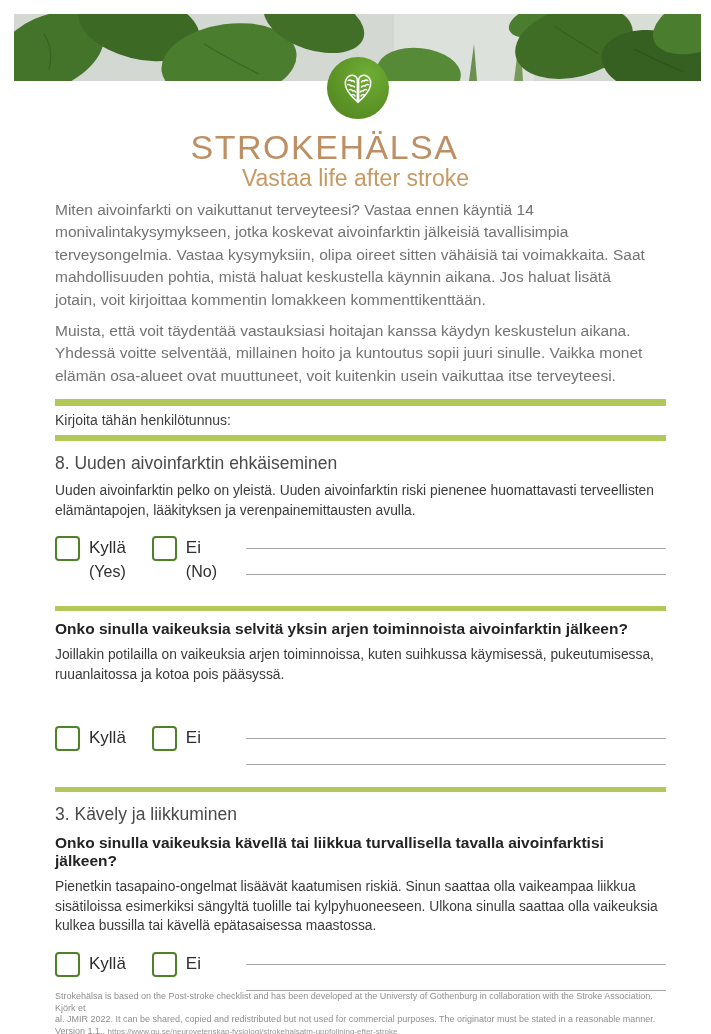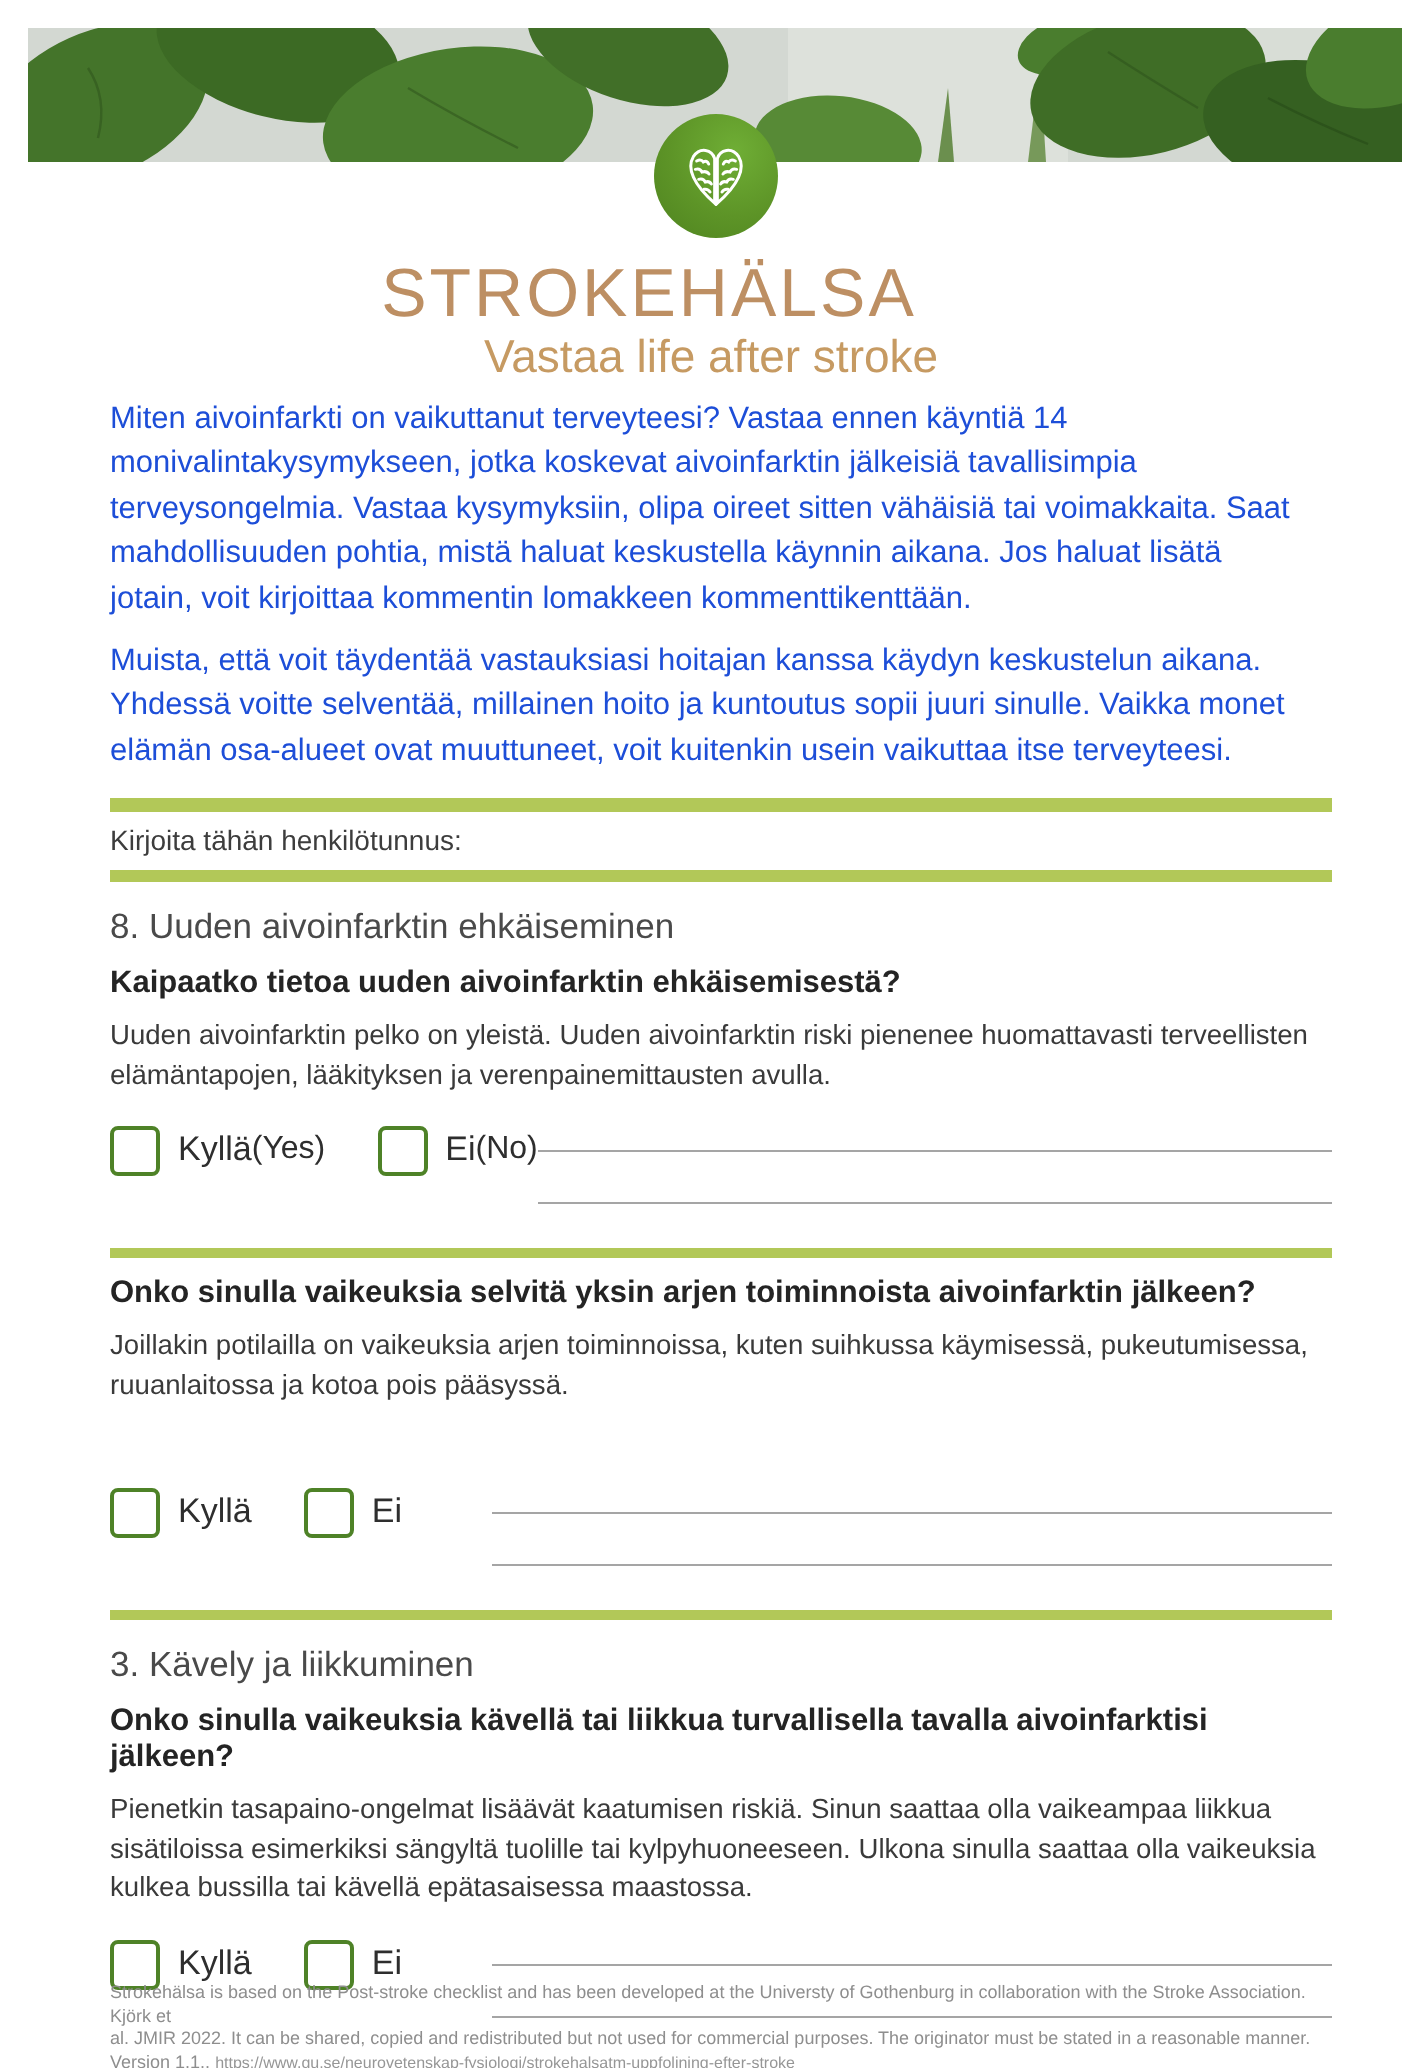--- a/index.html
+++ b/index.html
@@ -19,21 +19,21 @@
   .title{
     position:absolute;left:0;top:128px;width:649px;text-align:center;
     font-size:34px;letter-spacing:1.5px;color:#bd8f63;font-weight:400;
   }
   .subtitle{
     position:absolute;left:0;top:165px;width:711px;text-align:center;
     font-size:23px;color:#c69a62;font-weight:300;
   }
   .content{position:absolute;left:55px;top:199px;width:611px;}
   .para{
-    font-size:15.5px;line-height:22.4px;white-space:pre-line;margin:0 0 0 0;color:#1d4ed8;
+    font-size:15.5px;line-height:22.4px;white-space:pre-line;margin:0 0 0 0;color:#737373;
   }
   .para + .para{margin-top:9px;}
   .greenbar{height:7px;background:#b2c858;border:none;margin:0;}
   .greenbar.thin{height:6px;}
   .greenbar.divider{height:5px;}
   .pid-block{margin-top:12px;}
   .pid-row{display:flex;align-items:center;padding:6px 0 7px 0;}
   .pid-label{font-size:14px;color:#3d3d3d;}
   .pid-input{flex:1;height:16px;margin-left:8px;background:transparent;border:none;outline:none;
     font-size:14px;color:#3d3d3d;font-family:inherit;}
@@ -42,21 +42,21 @@
   .q-question{font-size:15.5px;color:#242424;font-weight:700;margin:9px 0 0 0;}
   .q-desc{font-size:13.8px;line-height:19.5px;color:#3a3a3a;margin:7px 0 0 0;white-space:pre-line;}
   .answer-row{display:flex;align-items:flex-start;margin-top:16px;}
   .answer-row.spaced{margin-top:42px;}
   .choice{display:flex;align-items:flex-start;}
   .choice + .choice{margin-left:26px;justify-content:space-between;}
   .checkbox{
     width:21px;height:21px;border:2.5px solid #4e8227;border-radius:4px;background:#ffffff;
     flex:0 0 auto;cursor:pointer;
   }
-  .choice-labels{margin-left:9px;display:flex;flex-direction:row;}
+  .choice-labels{margin-left:9px;display:flex;flex-direction:column;}
   .choice-label{font-size:17px;color:#2e2e2e;line-height:24px;}
   .choice-sublabel{font-size:16px;color:#2e2e2e;line-height:24px;}
   .lines{margin-left:auto;width:420px;display:flex;flex-direction:column;}
   .comment-line{border-bottom:1.5px solid #a5a5a5;height:12px;}
   .comment-line + .comment-line{height:25px;}
   .answer-gap{height:22px;}
   .footer{
     position:absolute;left:55px;top:991px;width:620px;color:#8e8e8e;
     font-size:9px;line-height:11.5px;
   }
@@ -129,21 +129,20 @@
       <div class="greenbar"></div>
       <div class="pid-row">
         <span class="pid-label">Kirjoita tähän henkilötunnus:</span>
         <span class="pid-input"></span>
       </div>
       <div class="greenbar thin"></div>
     </div>
 
     <div class="q-block">
       <h2 class="q-title">8. Uuden aivoinfarktin ehkäiseminen</h2>
-      <p class="q-question">Kaipaatko tietoa uuden aivoinfarktin ehkäisemisestä?</p>
       <p class="q-desc">Uuden aivoinfarktin pelko on yleistä. Uuden aivoinfarktin riski pienenee huomattavasti terveellisten
 elämäntapojen, lääkityksen ja verenpainemittausten avulla.</p>
       <div class="answer-row">
         <div class="choice">
           <div class="checkbox"></div>
           <div class="choice-labels">
             <span class="choice-label">Kyllä</span>
             <span class="choice-sublabel">(Yes)</span>
           </div>
         </div>

